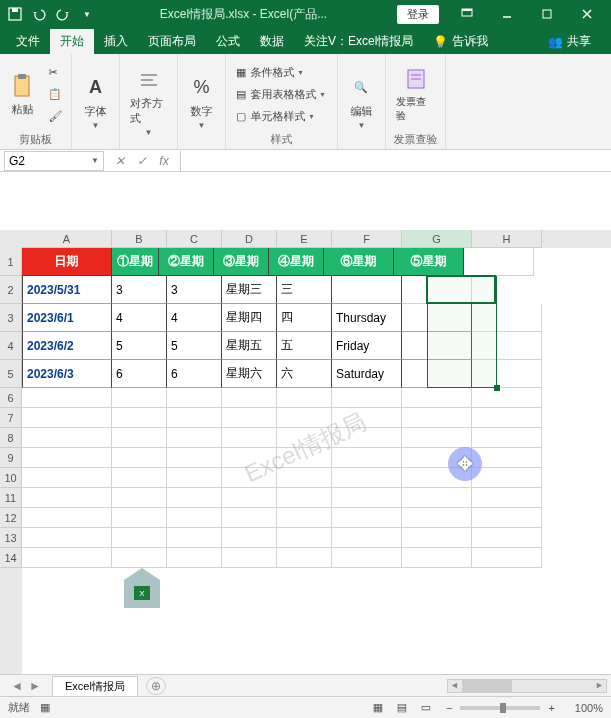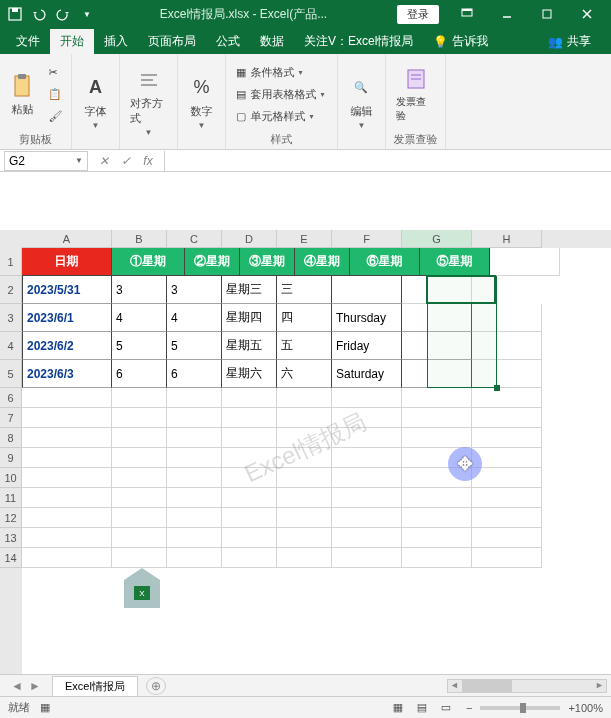--- a/index.html
+++ b/index.html
@@ -19,21 +19,21 @@
 .ribbon{height:96px;background:#f3f3f3;border-bottom:1px solid #d0d0d0;display:flex}
 .rgroup{border-right:1px solid #e0e0e0;padding:4px 6px 2px;display:flex;flex-direction:column;justify-content:space-between}
 .rgroup .glabel{text-align:center;font-size:11px;color:#666;padding-top:2px}
 .rgroup .gbody{flex:1;display:flex;align-items:center;justify-content:center;gap:4px}
 .bigbtn{display:flex;flex-direction:column;align-items:center;gap:2px;padding:2px 4px;font-size:11px;color:#444}
 .bigbtn .ico{width:28px;height:28px;display:flex;align-items:center;justify-content:center}
 .smallcol{display:flex;flex-direction:column;gap:2px}
 .smallbtn{height:20px;display:flex;align-items:center;gap:4px;font-size:11px;color:#444;padding:0 4px}
 .dd{font-size:8px;color:#666}
 .namebox-row{height:22px;background:#fff;border-bottom:1px solid #d0d0d0;display:flex;align-items:center}
-.namebox{width:84px;height:20px;border:1px solid #ccc;margin-left:4px;display:flex;align-items:center;padding:0 4px;font-size:12px;background:#fff}
+.namebox{width:100px;height:20px;border:1px solid #ccc;margin-left:4px;display:flex;align-items:center;padding:0 4px;font-size:12px;background:#fff}
 .fxbtns{display:flex;gap:6px;padding:0 8px;color:#888}
 .fxbar{flex:1;border-left:1px solid #ccc;height:20px;padding:0 6px;display:flex;align-items:center;color:#666}
 .fxbtn{width:16px;text-align:center;font-style:italic}
 .sheet{flex:1;position:relative;overflow:hidden;background:#fff}
 .colheads{position:absolute;top:58px;left:0;right:0;height:18px;display:flex;background:#e8e8e8}
 .rowheads{position:absolute;top:76px;left:0;width:22px;bottom:0;background:#e8e8e8}
 .corner{position:absolute;top:58px;left:0;width:22px;height:18px;background:#e8e8e8;border-right:1px solid #ccc;border-bottom:1px solid #ccc}
 .ch{border-right:1px solid #ccc;border-bottom:1px solid #ccc;display:flex;align-items:center;justify-content:center;font-size:11px;color:#555}
 .ch.sel{background:#d0e8d8}
 .rh{height:28px;border-right:1px solid #ccc;border-bottom:1px solid #ccc;display:flex;align-items:center;justify-content:center;font-size:11px;color:#555}
@@ -285,21 +285,21 @@
       <div class="rh thin">9</div>
       <div class="rh thin">10</div>
       <div class="rh thin">11</div>
       <div class="rh thin">12</div>
       <div class="rh thin">13</div>
       <div class="rh thin">14</div>
     </div>
   <div class="cells" id="cells">
       <div class="row">
         <div class="cell hdr red" style="width: 90px;">日期</div>
-        <div class="cell hdr" style="width: 73px;">①星期</div>
+        <div class="cell hdr" style="width: 47px;">①星期</div>
         <div class="cell hdr" style="width: 55px;">②星期</div>
         <div class="cell hdr" style="width: 55px;">③星期</div>
         <div class="cell hdr" style="width: 55px;">④星期</div>
         <div class="cell hdr" style="width: 70px;">⑥星期</div>
         <div class="cell hdr" style="width: 70px;">⑤星期</div>
         <div class="cell" style="width: 70px;"></div>
       </div>
       <div class="row">
         <div class="cell datac first" style="width: 90px;">2023/5/31</div>
         <div class="cell datac noleft" style="width: 55px;">3</div>
@@ -465,14 +465,14 @@
   <span style="margin-left:10px">▦</span>
   <div class="spacer"></div>
   <div class="viewbtn">▦</div>
   <div class="viewbtn">▤</div>
   <div class="viewbtn">▭</div>
   <span style="margin-left:8px">−</span>
   <div class="slider">
       <div class="th"></div>
     </div>
   <span>+</span>
-  <span style="margin-left:0">100%</span>
+  <span style="margin-left:20px">100%</span>
 </div>
 
 </body></html>

